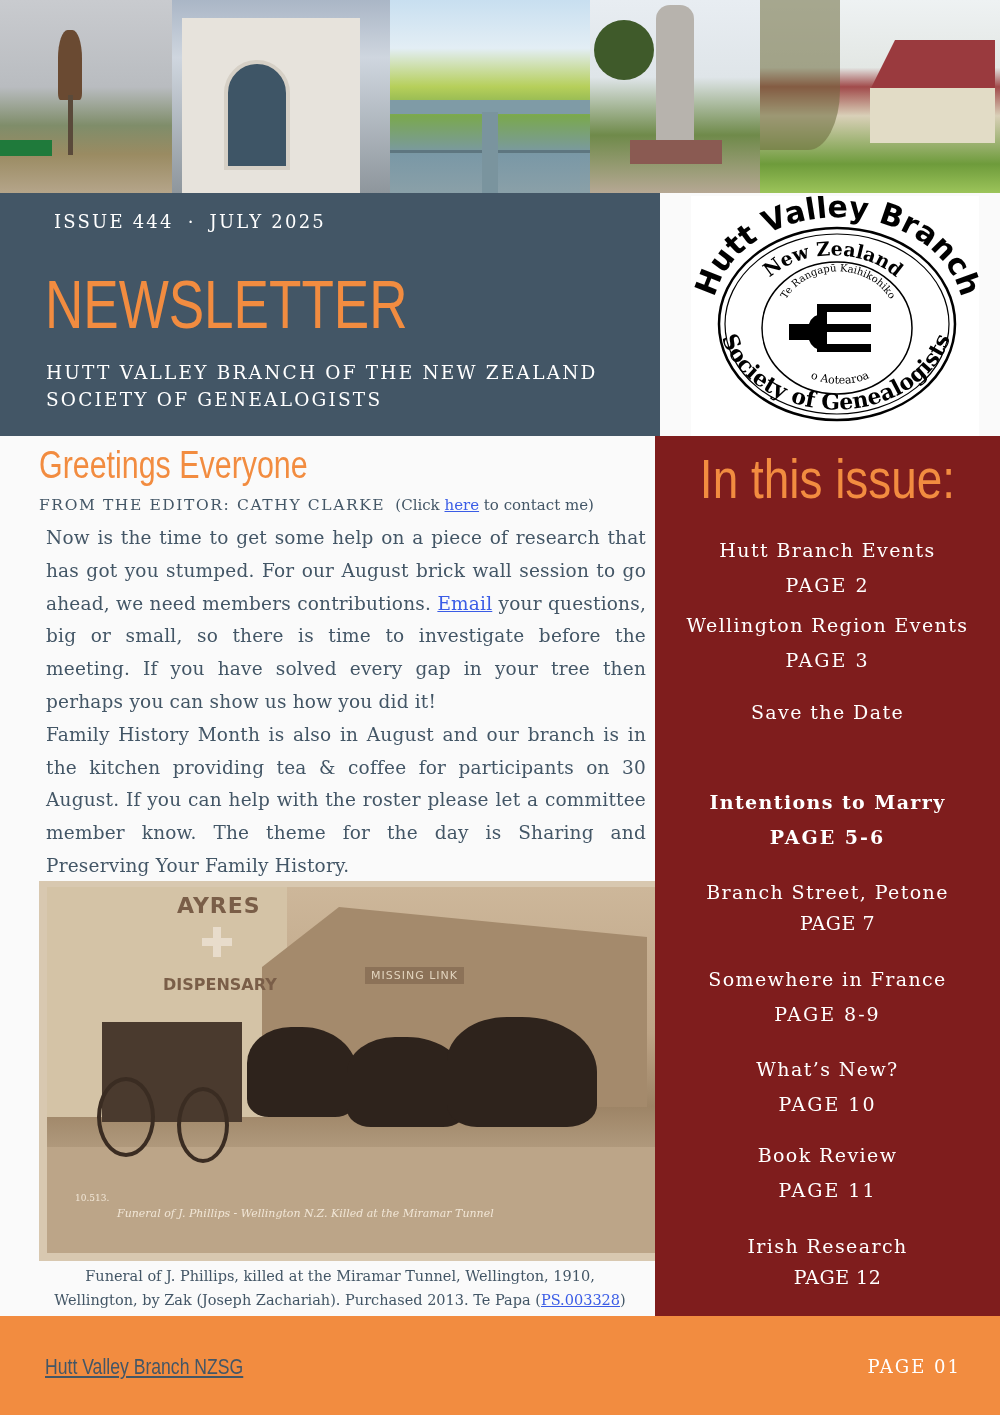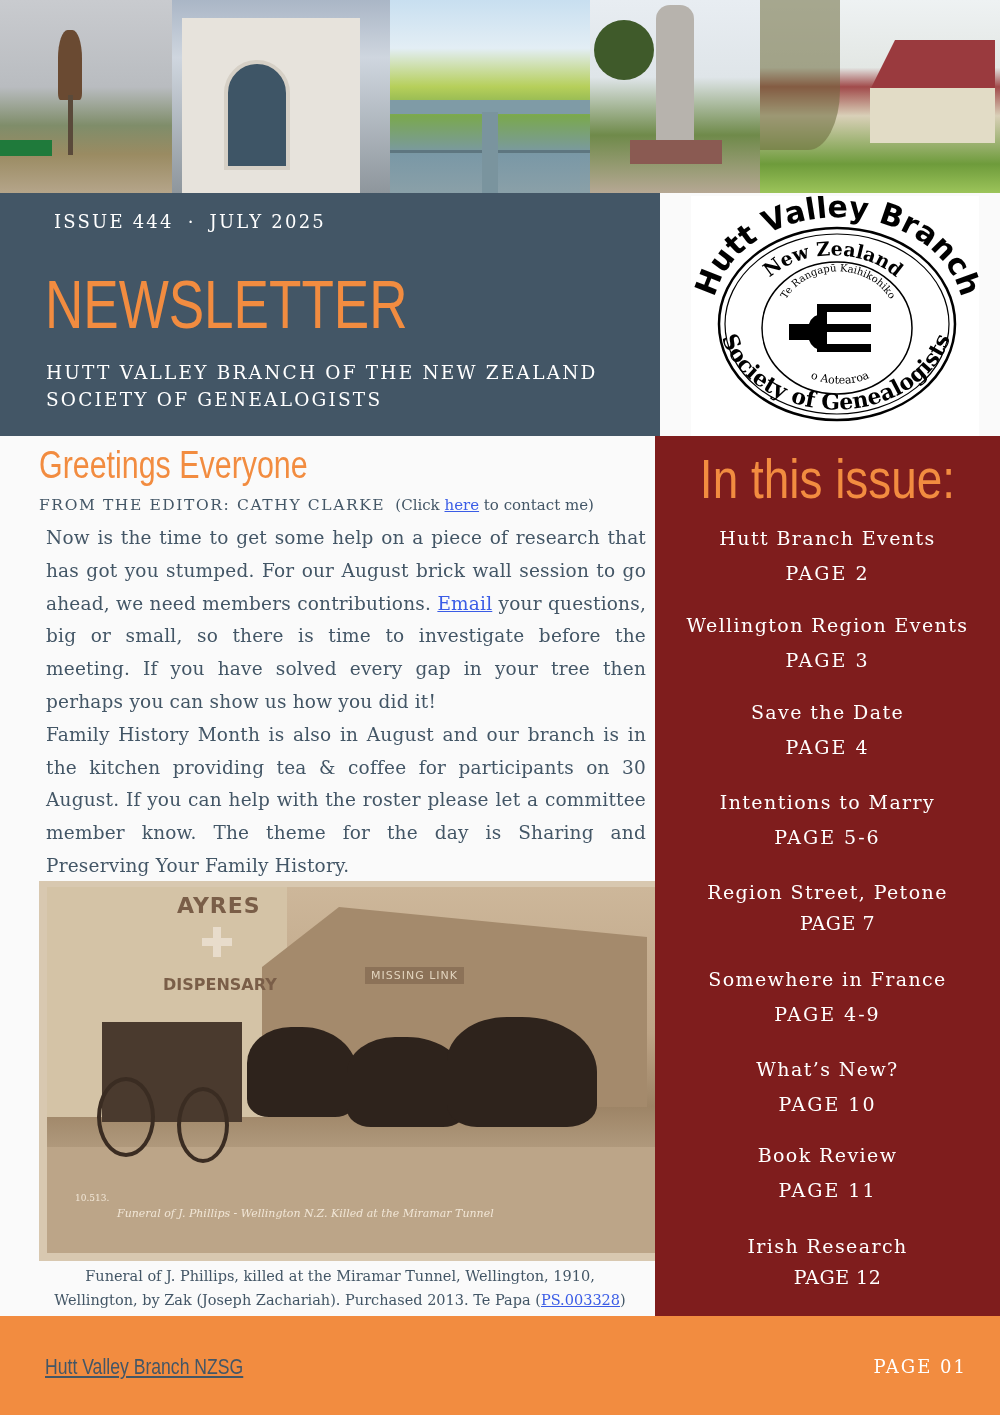--- a/index.html
+++ b/index.html
@@ -77,21 +77,21 @@
   .img .h3 { left:400px; top:130px; width:150px; height:110px; }
   .img .road { position:absolute; left:0; top:260px; width:100%; height:110px; background:#bca588; }
   .img .inscr { position:absolute; left:70px; top:320px; color:#f1e6d6; font-family:"DejaVu Serif", serif; font-style:italic; font-size:11px; }
   .img .num { position:absolute; left:28px; top:306px; color:#f1e6d6; font-family:"DejaVu Serif", serif; font-size:9px; }
 
   .caption { position: absolute; left: 30px; top: 828px; width: 620px; text-align: center; color: #435666; font-family: "DejaVu Serif", serif; font-size: 14.5px; line-height: 24px; font-weight: 300; }
 
   
   .footer { position: absolute; left: 0; top: 1316px; width: 1000px; height: 99px; background: #f28c40; }
   .footer-link { position: absolute; left: 45px; top: 38px; color: #435666; font-family: "Liberation Sans", sans-serif; font-size: 22px; transform: scaleX(0.8); transform-origin: left top; text-decoration: underline; }
-  .footer-page { position: absolute; right: 33px; top: 40px; color: #ffffff; font-family: "DejaVu Serif", serif; font-size: 18px; letter-spacing: 2px; font-weight: 300; }
+  .footer-page { position: absolute; right: 39px; top: 40px; color: #ffffff; font-family: "DejaVu Serif", serif; font-size: 18px; letter-spacing: 2px; font-weight: 300; }
 </style>
 </head>
 <body>
 
 <div class="banner">
   <div class="photo p1">
     <div class="bird"></div>
     <div class="pole"></div>
     <div class="sign"></div>
   </div>
@@ -199,43 +199,42 @@
 
   <div class="caption">
     <div>Funeral of J. Phillips, killed at the Miramar Tunnel, Wellington, 1910,</div>
     <div><span>Wellington, by Zak (Joseph Zachariah). Purchased 2013. Te Papa (</span><a class="lnk" href="#">PS.003328</a><span>)</span></div>
   </div>
 </div>
 
 <div class="sidebar">
   <div class="sb-title">In this issue:</div>
 
-  <div class="toc-item" style="top:88px;">
+  <div class="toc-item" style="top:100px;">
     <span class="t">Hutt Branch Events</span>
     <span class="p">PAGE 2</span>
   </div>
   <div class="toc-item" style="top:175px;">
     <span class="t">Wellington Region Events</span>
     <span class="p">PAGE 3</span>
   </div>
   <div class="toc-item" style="top:262px;">
     <span class="t">Save the Date</span>
-    <span class="p">PAGE 4</span>
-  </div>
-  <div class="toc-item" style="top:352px;">
+  </div>
+  <div class="toc-item" style="top:352px;font-weight:bold;">
     <span class="t">Intentions to Marry</span>
     <span class="p">PAGE 5-6</span>
   </div>
   <div class="toc-item tight" style="top:442px;">
-    <span class="t">Region Street, Petone</span>
+    <span class="t">Branch Street, Petone</span>
     <span class="p">PAGE 7</span>
   </div>
   <div class="toc-item" style="top:529px;">
     <span class="t">Somewhere in France</span>
-    <span class="p">PAGE 4-9</span>
+    <span class="p">PAGE 8-9</span>
   </div>
   <div class="toc-item" style="top:619px;">
     <span class="t">What’s New?</span>
     <span class="p">PAGE 10</span>
   </div>
   <div class="toc-item" style="top:705px;">
     <span class="t">Book Review</span>
     <span class="p">PAGE 11</span>
   </div>
   <div class="toc-item tight" style="top:796px;">

